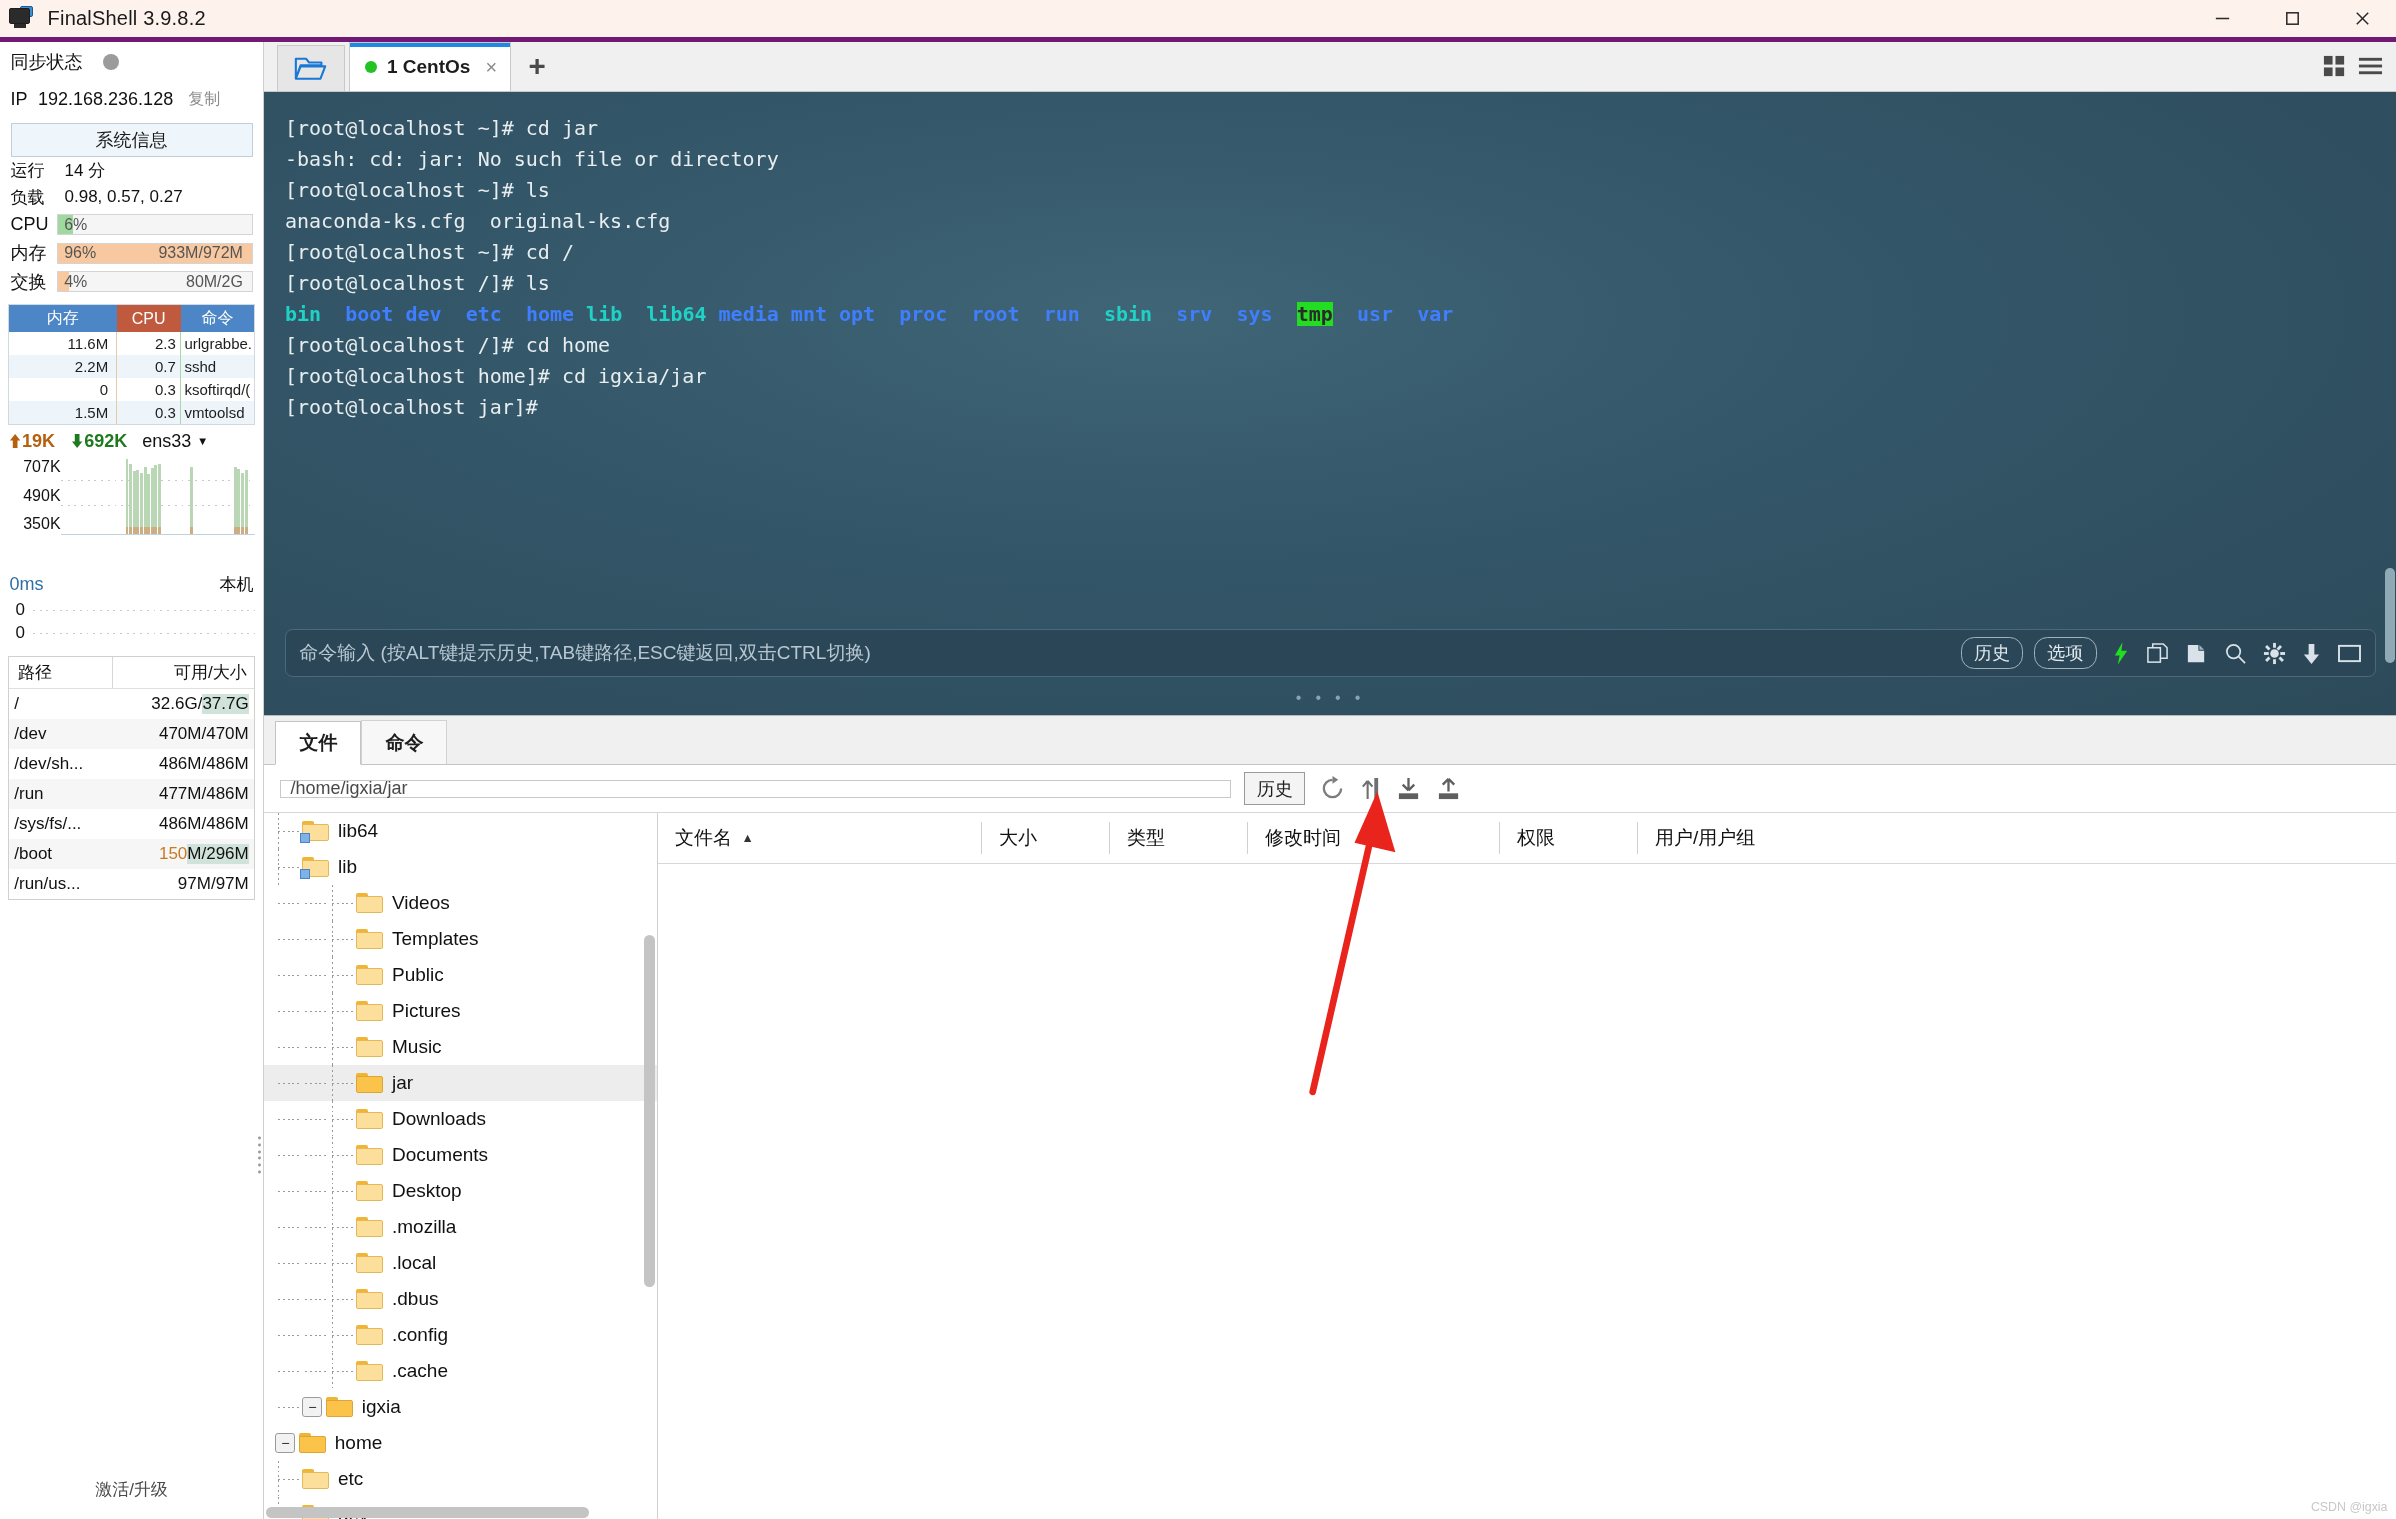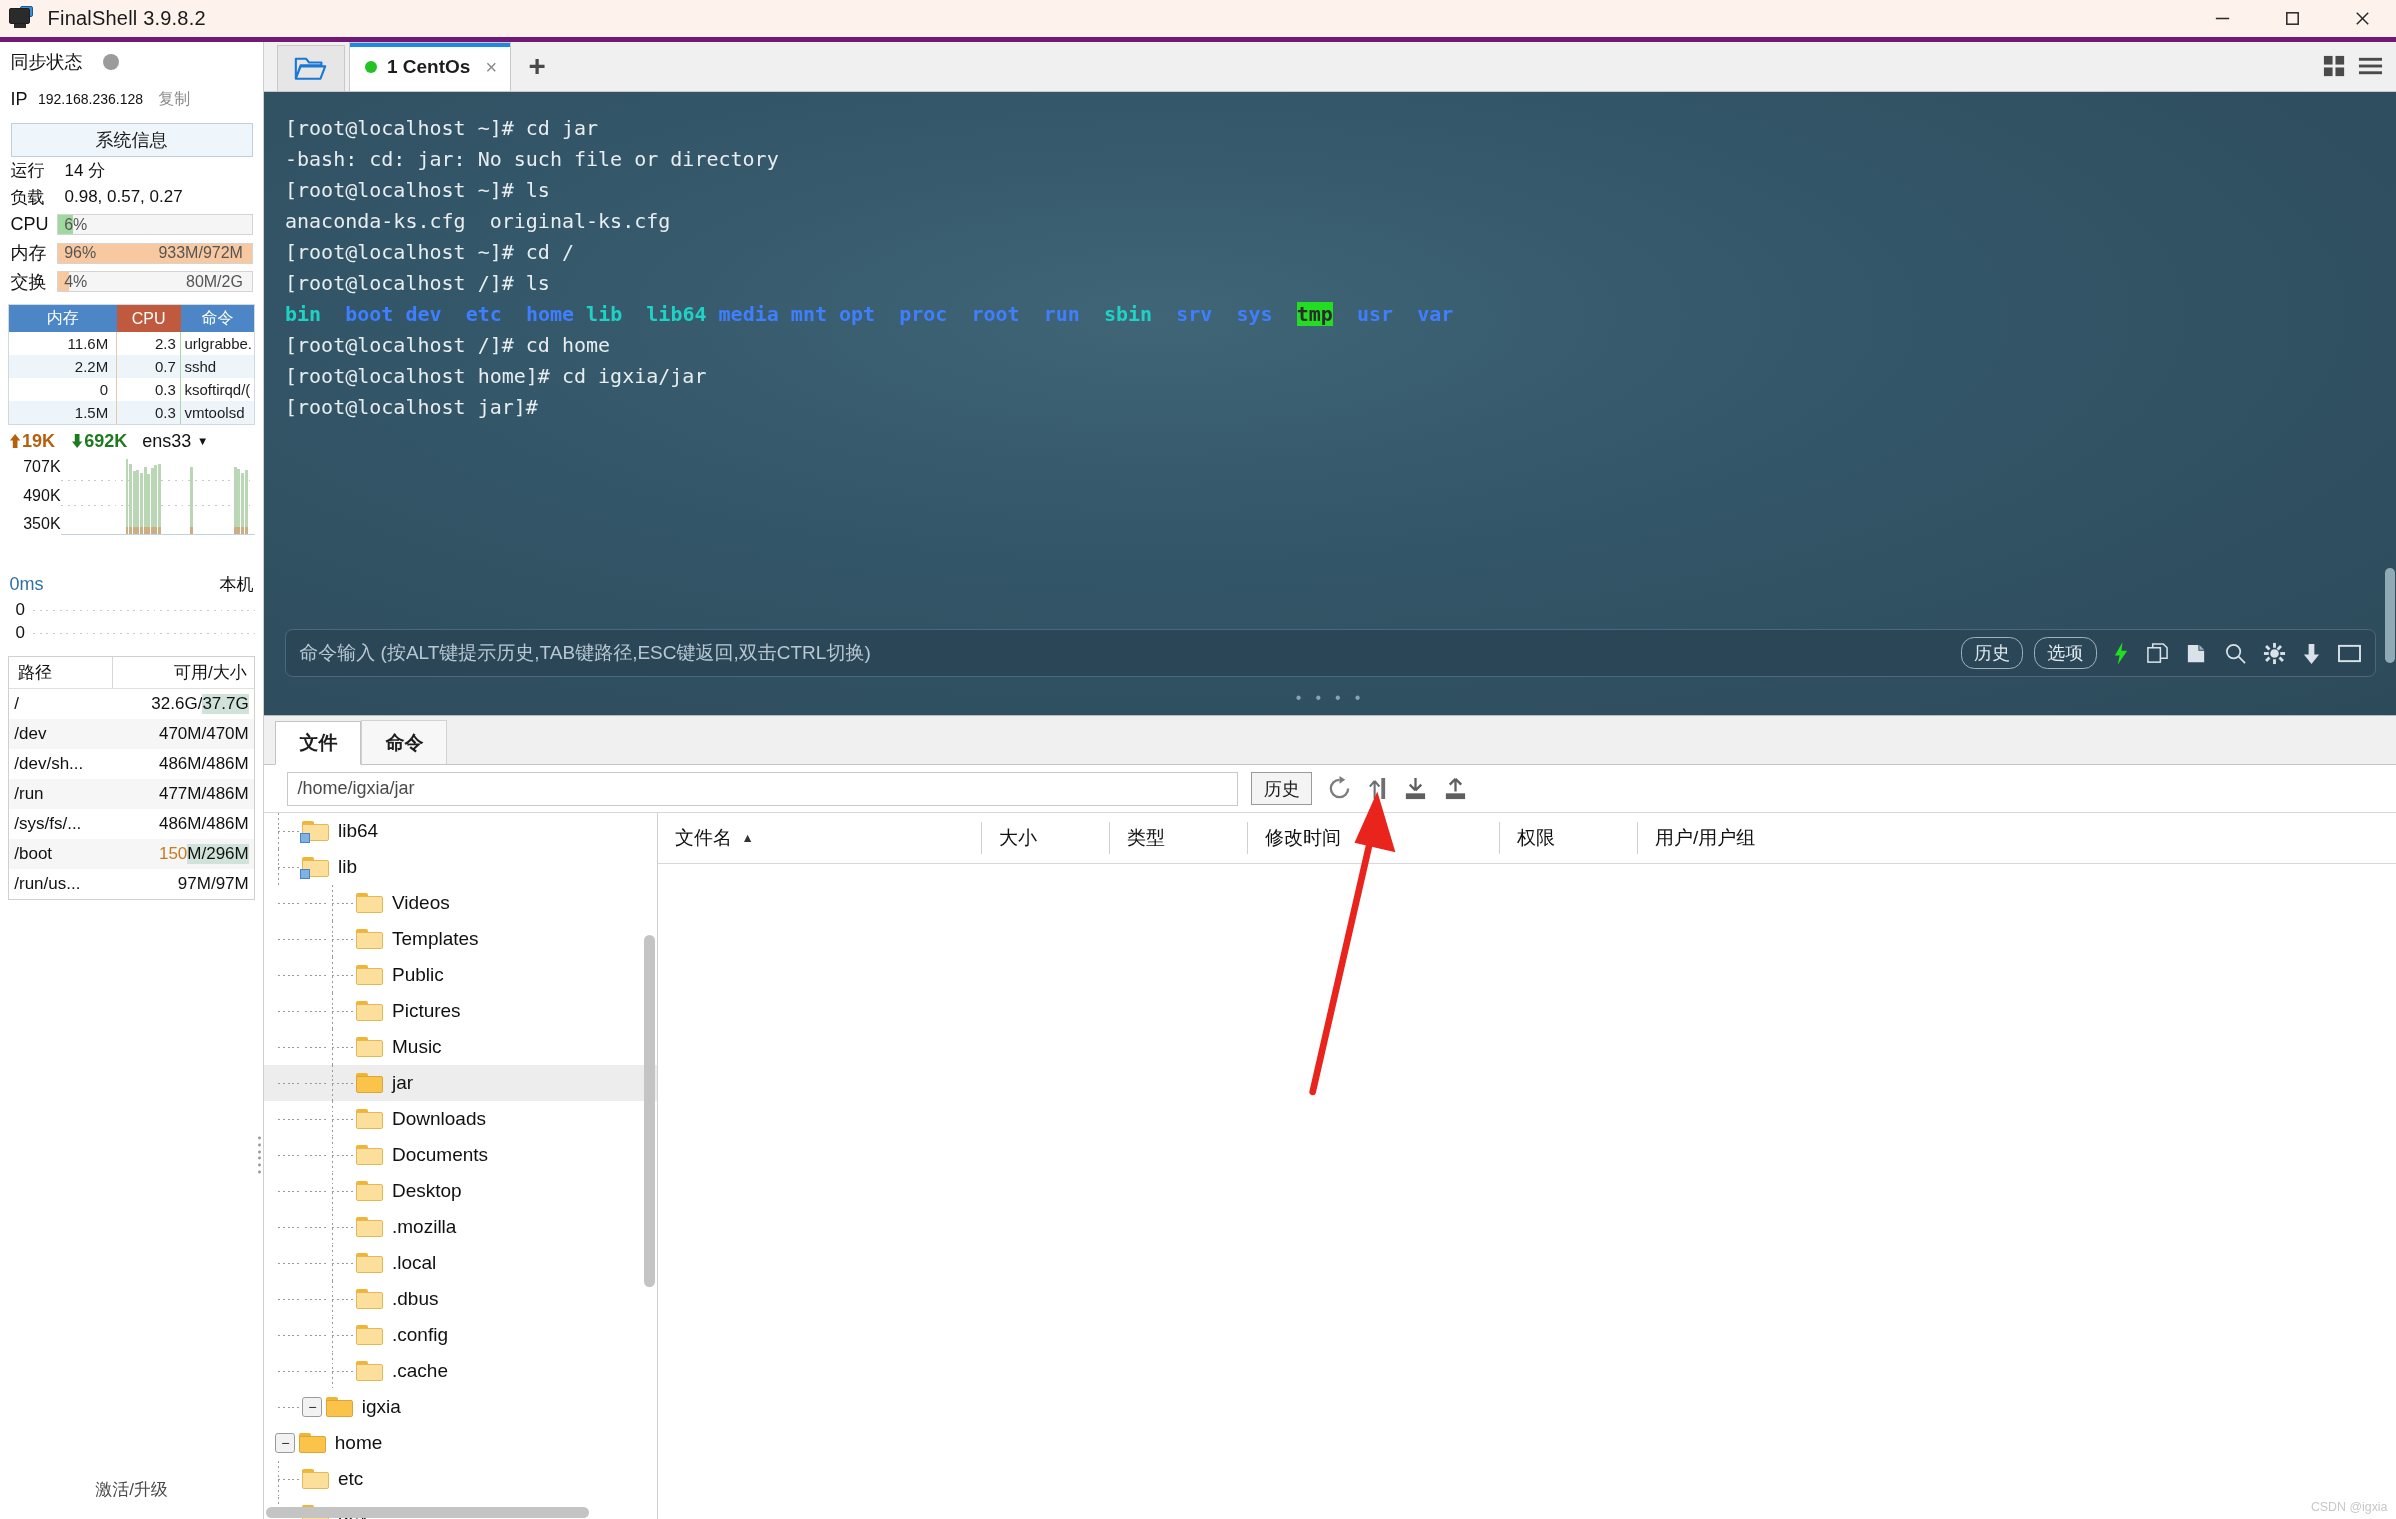--- a/index.html
+++ b/index.html
@@ -32,21 +32,21 @@
 
   
   .sidebar { width: 264px; flex: 0 0 264px; background: #ffffff; border-right: 1px solid #cfcfcf;
     display: flex; flex-direction: column; position: relative; }
   .side-row { display: flex; align-items: center; padding: 0 10.5px; }
   .sync-row { height: 40px; }
   .sync-label { font-size: 18px; color: #111; }
   .sync-dot { width: 16px; height: 16px; border-radius: 50%; background: #9b9b9b; margin-left: 20px; }
   .ip-row { height: 34px; }
   .ip-key { font-size: 18px; color: #111; }
-  .ip-val { font-size: 14px; color: #111; margin-left: 10.5px; }
+  .ip-val { font-size: 18px; color: #111; margin-left: 10.5px; }
   .ip-copy { font-size: 16px; color: #8b8b8b; margin-left: 15px; }
   .sysinfo-btn { margin: 6.7px 10.5px 0 10.5px; height: 34px; background: #eef5fb; border: 1px solid #c2cfda;
     display: flex; align-items: center; justify-content: center; font-size: 18px; color: #1b1b1b; }
   .stat-line { font-size: 17px; color: #111; padding: 0 10.5px; height: 27px; display: flex; align-items: center; }
   .stat-line .k { margin-right: 20px; }
 
   .meter-row { display: flex; align-items: center; padding: 0 10.5px; height: 28.5px; }
   .meter-label { font-size: 18px; color: #111; width: 46px; flex: 0 0 46px; }
   .meter { position: relative; flex: 1; height: 21px; background: #f2f2f2; border: 1px solid #d4d4d4; overflow: hidden; }
   .meter .fill { position: absolute; left: 0; top: 0; bottom: 0; }
@@ -159,21 +159,21 @@
   .ftabs { height: 49px; flex: 0 0 49px; background: #f0f0f0; display: flex; align-items: flex-end;
     padding-left: 11.4px; border-bottom: 1px solid #c4c4c4; }
   .ftab { height: 44px; display: flex; align-items: center; padding: 0 23px; font-size: 19px;
     font-weight: bold; color: #1d1d1d; }
   .ftab.active { background: #fff; border: 1px solid #c4c4c4; border-bottom: 1px solid #fff;
     margin-bottom: -1px; }
   .ftab.inactive { background: #f7f7f7; border: 1px solid #d2d2d2; border-bottom: none; }
 
   .pathbar { height: 48px; flex: 0 0 48px; display: flex; align-items: center; background: #fff;
     border-bottom: 1px solid #d8d8d8; }
-  .path-input { flex: 0 0 951px; margin-left: 23px; height: 34px; border: 1px solid #c9c9c9;
+  .path-input { flex: 0 0 951px; margin-left: 16px; height: 18px; border: 1px solid #c9c9c9;
     display: flex; align-items: center; padding: 0 9.5px; font-size: 18px; color: #4a4a4a; background: #fff; }
   .path-hist { margin-left: 13.3px; border: 1px solid #9a9a9a; background: #f4f4f4;
     font-size: 18px; color: #1d1d1d; padding: 3.8px 11.4px; }
   .picon { margin-left: 15px; display: flex; align-items: center; }
 
   .fbody { flex: 1; display: flex; min-height: 0; position: relative; }
   .tree { width: 394px; flex: 0 0 394px; border-right: 1px solid #d0d0d0; position: relative;
     overflow: hidden; background: #fff; }
   .tnode { display: flex; align-items: center; height: 36px; font-size: 19px; color: #111;
     white-space: nowrap; padding-left: 11.4px; }

